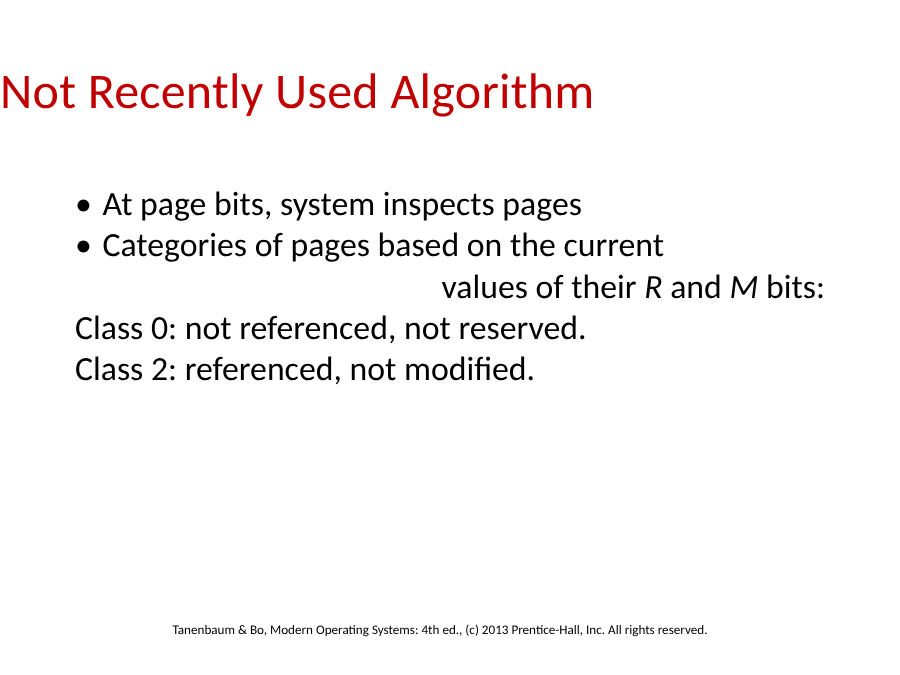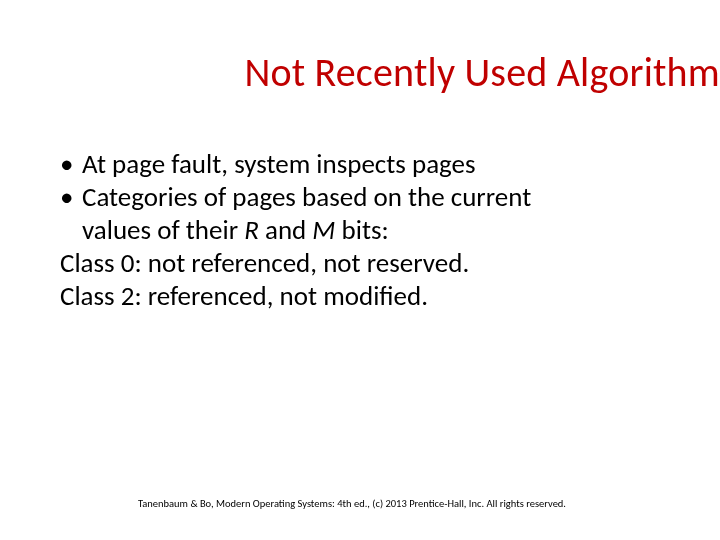--- a/index.html
+++ b/index.html
@@ -16,21 +16,21 @@
     position: relative;
     width: 720px;
     height: 540px;
     box-sizing: border-box;
   }
   .title {
     position: absolute;
     top: 48px;
     left: 0;
     right: 0;
-    text-align: right;
+    text-align: left;
     font-size: 40px;
     font-weight: 400;
     color: #c00000;
     letter-spacing: 0.2px;
   }
   .body {
     position: absolute;
     top: 148px;
     left: 60px;
     right: 60px;
@@ -47,20 +47,21 @@
     flex: 0 0 22px;
     text-align: left;
     font-size: 27px;
     line-height: 1.22;
   }
   .bullet .txt {
     flex: 1;
   }
   .cont {
     padding-left: 22px;
+    text-align: right;
   }
   .line {
     
   }
   .footer {
     position: absolute;
     bottom: 30px;
     left: 0;
     right: 16px;
     text-align: center;
@@ -72,21 +73,21 @@
 <body>
 
 <div class="slide">
 
   <div class="title">Not Recently Used Algorithm</div>
 
   <div class="body">
 
     <div class="bullet">
       <span class="dot">•</span>
-      <span class="txt">At page fault, system inspects pages</span>
+      <span class="txt">At page bits, system inspects pages</span>
     </div>
 
     <div class="bullet">
       <span class="dot">•</span>
       <span class="txt">Categories of pages based on the current</span>
     </div>
     <div class="cont">
       <span>values of their </span><i>R</i><span> and </span><i>M</i><span> bits:</span>
     </div>
 

